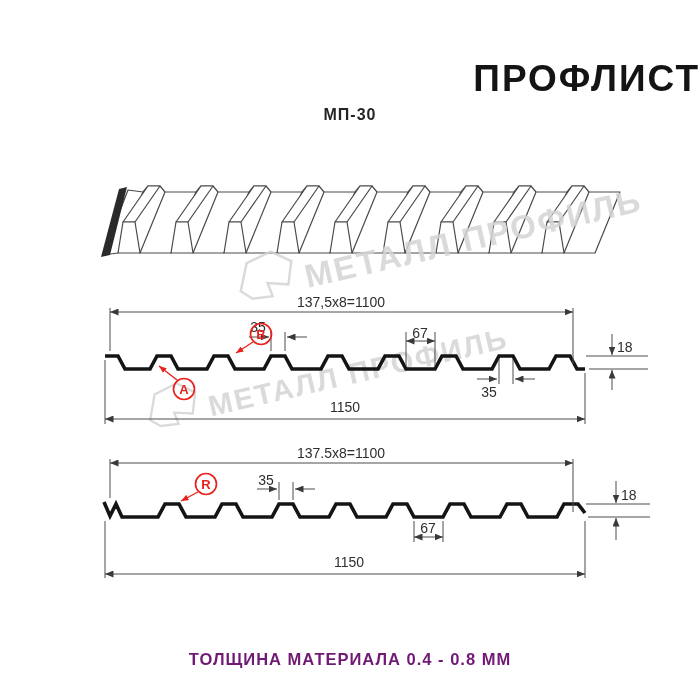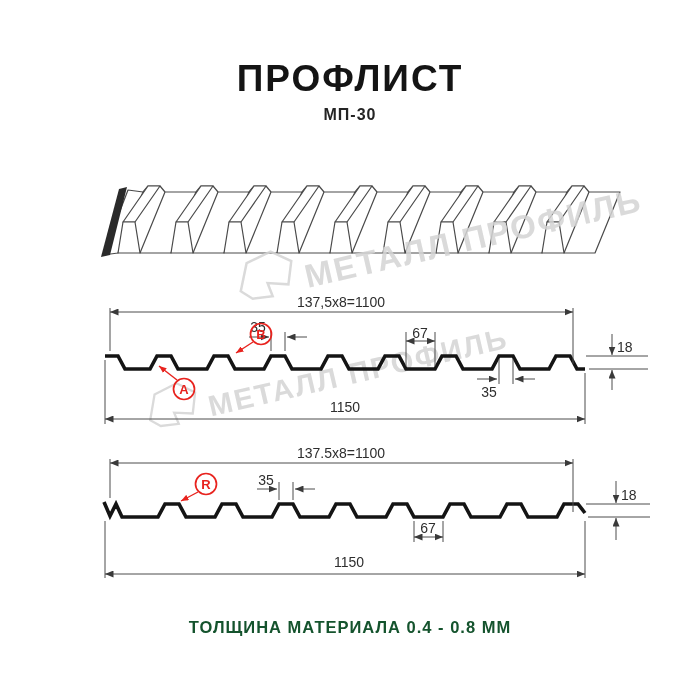--- a/index.html
+++ b/index.html
@@ -1,22 +1,22 @@
 <!DOCTYPE html>
 <html><head>
 <meta charset="utf-8">
 <style>
   html,body{margin:0;padding:0;background:#ffffff;}
   .canvas{position:relative;width:700px;height:700px;background:#ffffff;overflow:hidden;
           font-family:"Liberation Sans",sans-serif;}
   .hdr{position:absolute;left:0;top:58px;width:700px;text-align:center;}
-  .hdr .title{font-size:37px;font-weight:700;letter-spacing:2px;color:#141414;}
+  .hdr .title{font-size:37px;font-weight:700;letter-spacing:2px;color:#141414;text-align:right;}
   .hdr .subtitle{margin-top:6px;font-size:16px;font-weight:700;letter-spacing:1px;color:#242424;}
-  .ftr{position:absolute;left:0;top:618px;width:700px;text-align:center;
-       font-size:16.5px;font-weight:700;letter-spacing:1px;color:#14532d;}
+  .ftr{position:absolute;left:0;top:650px;width:700px;text-align:center;
+       font-size:16.5px;font-weight:700;letter-spacing:1px;color:#701a75;}
   svg.diagram{position:absolute;left:0;top:0;}
   .dim-label{font-family:"Liberation Sans",sans-serif;font-size:14px;fill:#2e2e2e;}
   .marker-label{font-family:"Liberation Sans",sans-serif;font-size:13px;font-weight:700;fill:#e8231e;}
   .wm-text{font-family:"Liberation Sans",sans-serif;font-weight:700;fill:#d4d4d4;letter-spacing:2px;}
   .dimline{stroke:#4d4d4d;stroke-width:1;fill:none;}
   .profile{stroke:#141414;stroke-width:3.6;fill:none;stroke-linejoin:miter;}
   .sheet3d{stroke:#4a4a4a;stroke-width:1.2;fill:#ffffff;stroke-linejoin:round;}
   .redline{stroke:#e8231e;stroke-width:1.4;fill:none;}
   .redcirc{stroke:#e8231e;stroke-width:1.7;fill:none;}
 </style>

